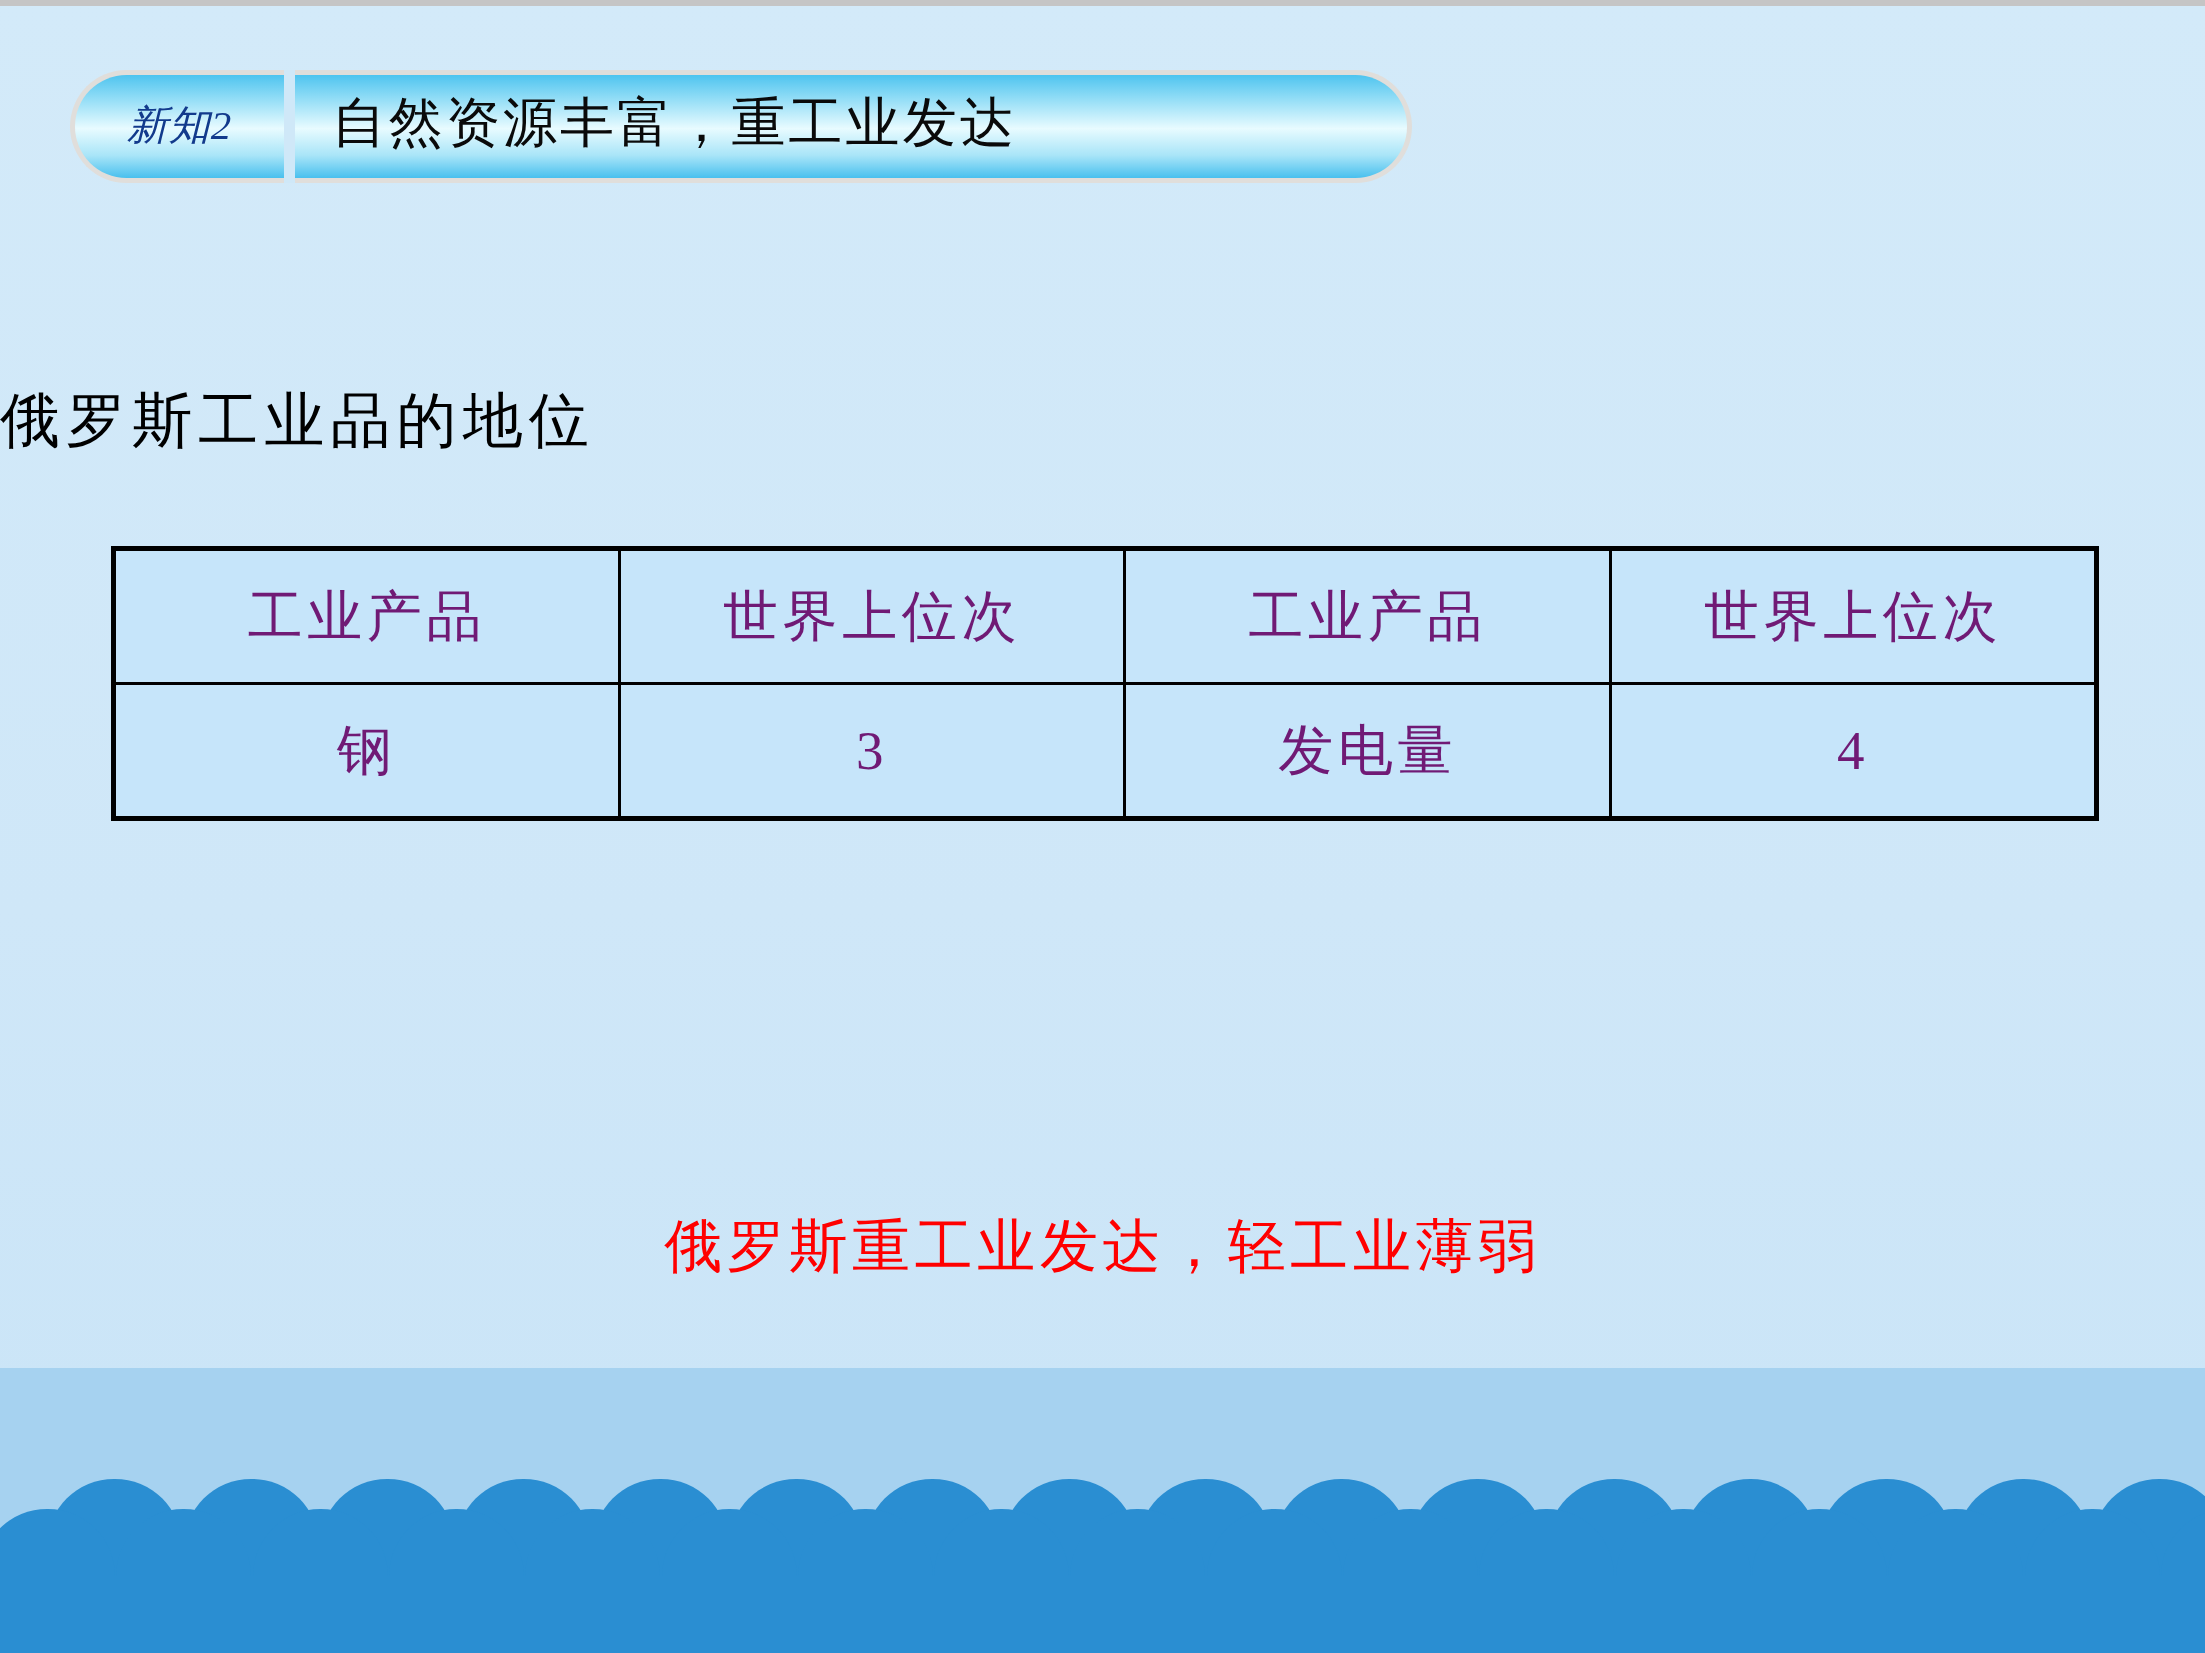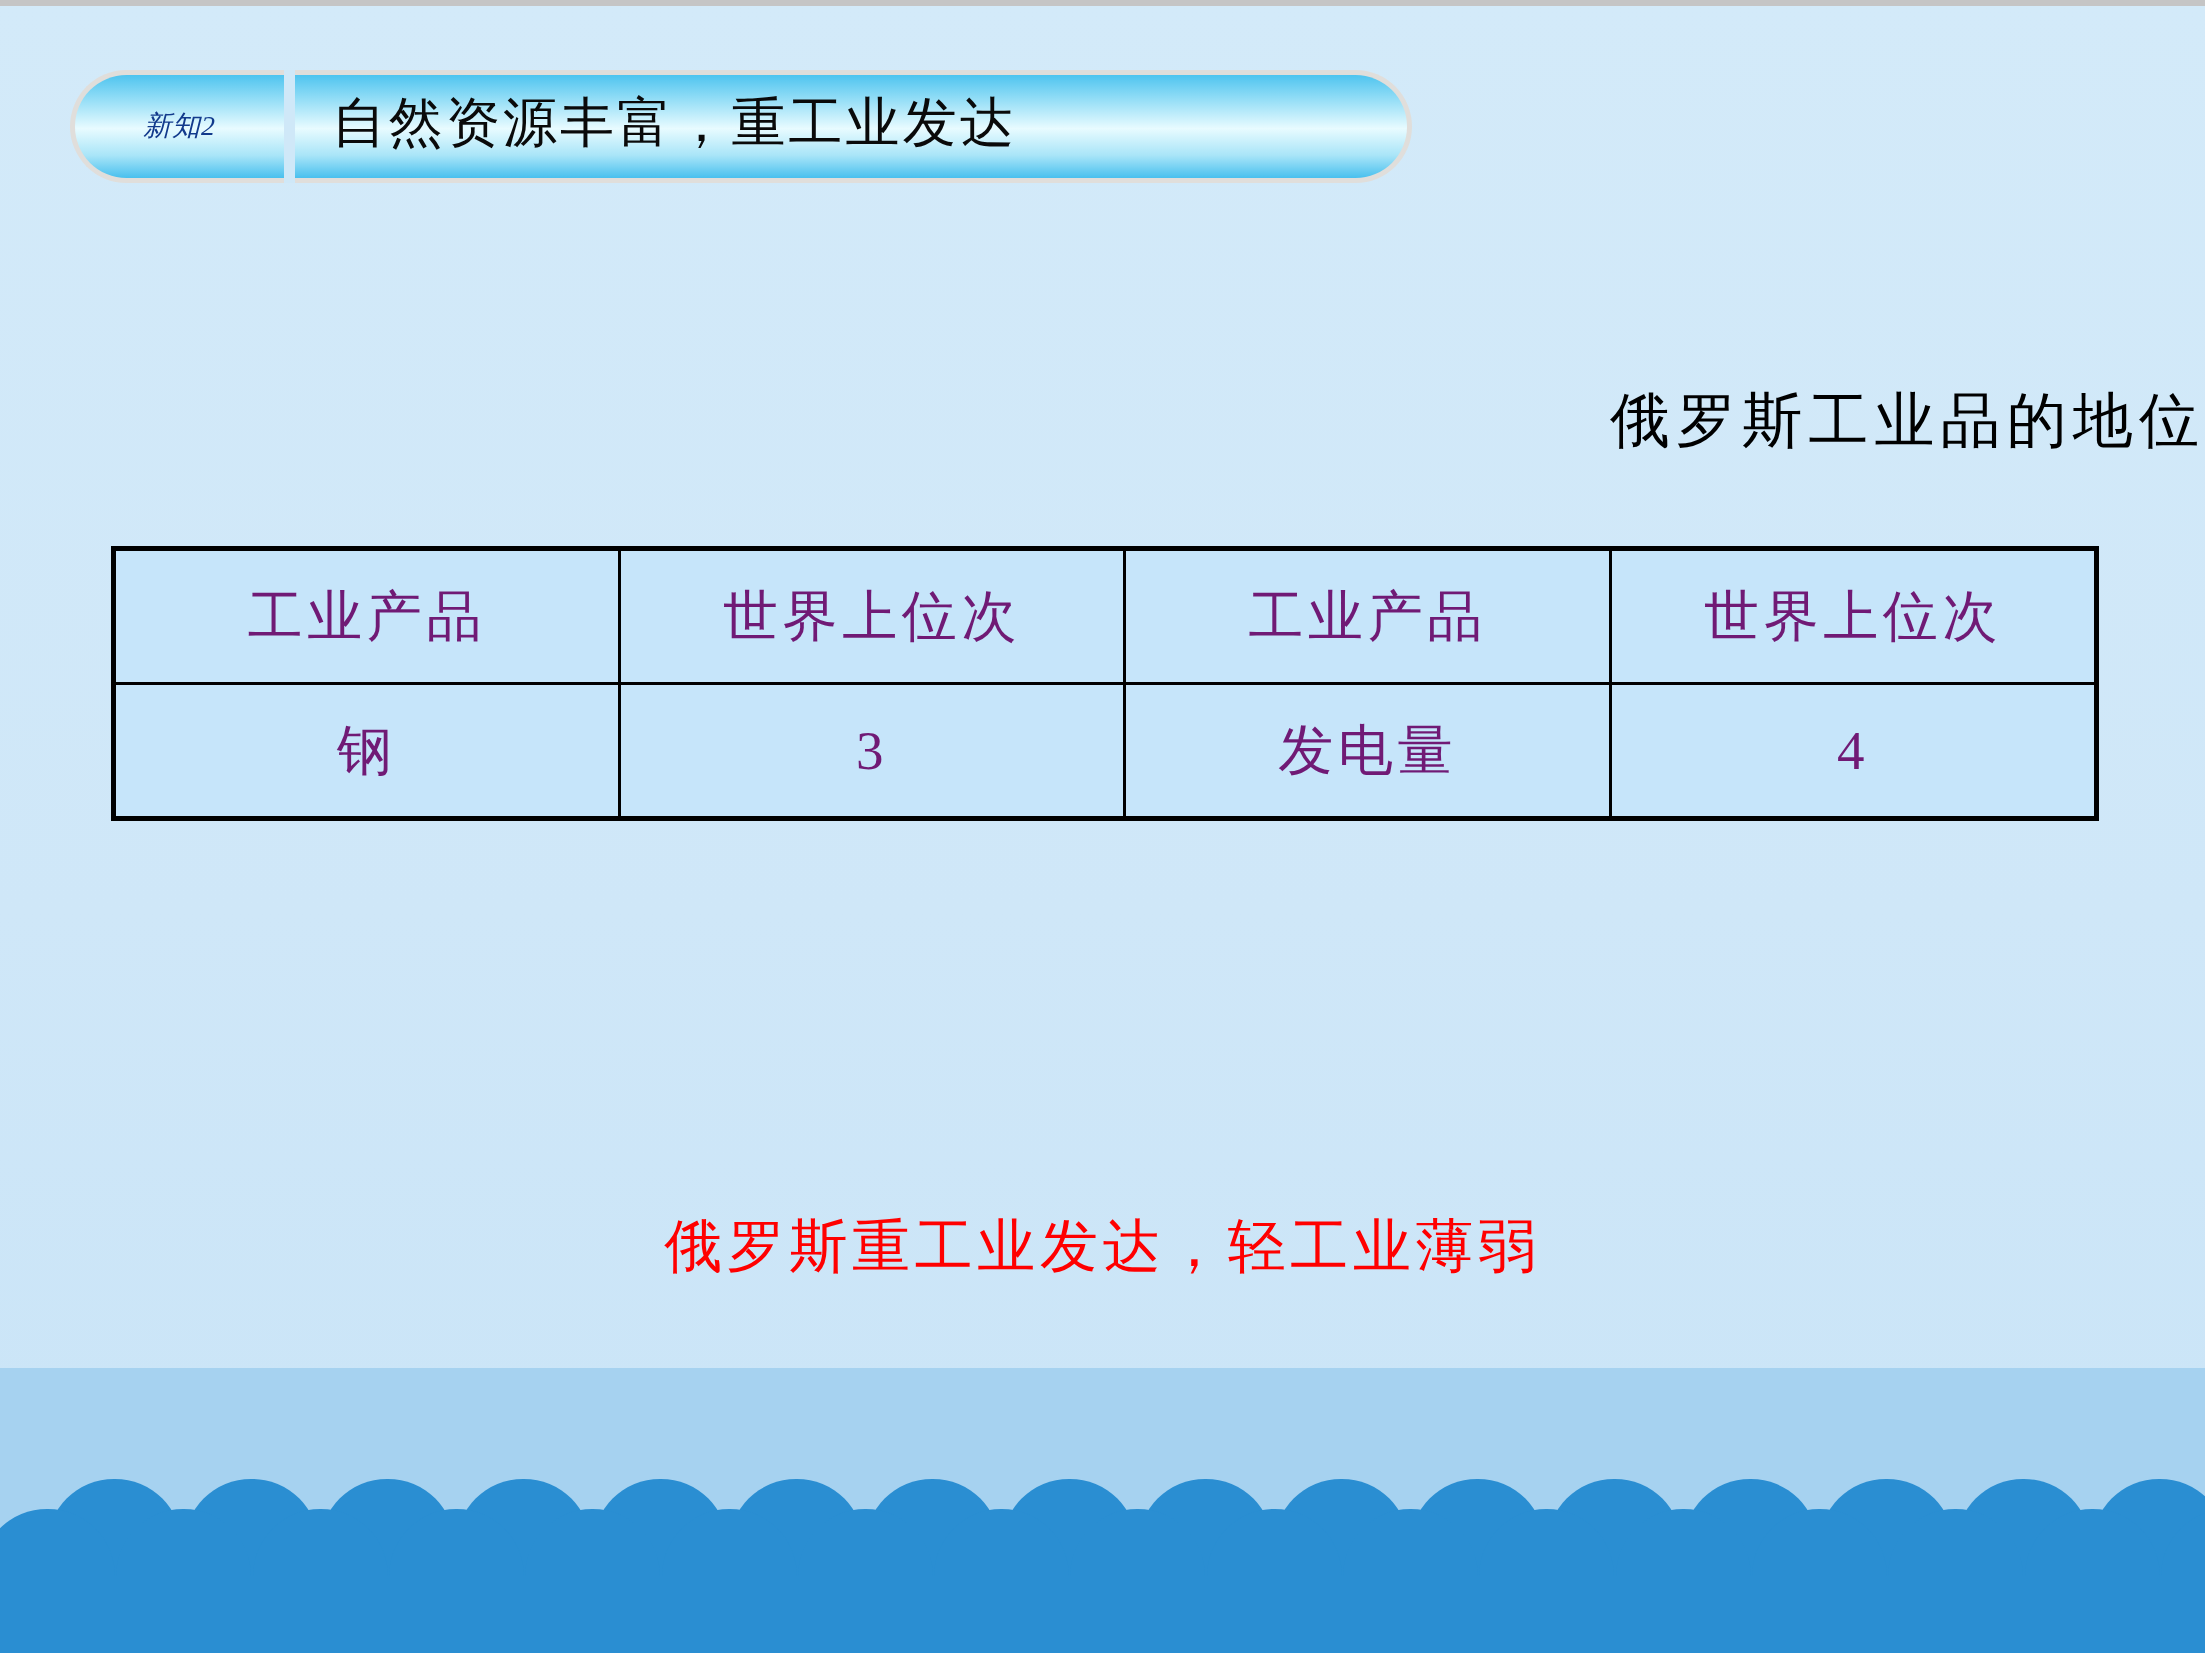--- a/index.html
+++ b/index.html
@@ -32,21 +32,21 @@
     width:214px;
     border:5.4px solid #e0dedb;
     border-right:none;
     border-top-left-radius:61px;
     border-bottom-left-radius:61px;
     background:linear-gradient(180deg,#4fc4ef 0%,#8fdcf6 22%,#e8fbff 52%,#a9e5f8 78%,#49c0ee 100%);
     display:flex;align-items:center;justify-content:center;
     box-sizing:border-box;
   }
   .badge-label{
-    font-size:28px;
+    font-size:41px;
     color:#123a8c;
     font-family:"Liberation Serif","DejaVu Serif",serif;
     font-style:italic;
     letter-spacing:0.8px;
     white-space:nowrap;
     transform:translateY(-1.5px);
   }
   .banner-gap{width:10.7px;background:#cfe8f8;}
   .banner-main{
     flex:1;
@@ -62,21 +62,21 @@
   .banner-title{
     font-size:54px;color:#0a0a0a;
     font-family:"Liberation Serif","DejaVu Serif",serif;
     letter-spacing:3.1px;white-space:nowrap;
     transform:translateY(-3.1px);
   }
 
   
   #section-title{
     position:absolute;left:0;top:381px;width:2205px;
-    text-align:right;
+    text-align:left;
     font-size:60px;color:#000;letter-spacing:6.1px;
     font-family:"Liberation Serif","DejaVu Serif",serif;
   }
 
   
   #data-table-wrap{
     position:absolute;left:111px;top:546px;width:1988px;
   }
   table.data-table{
     width:100%;

